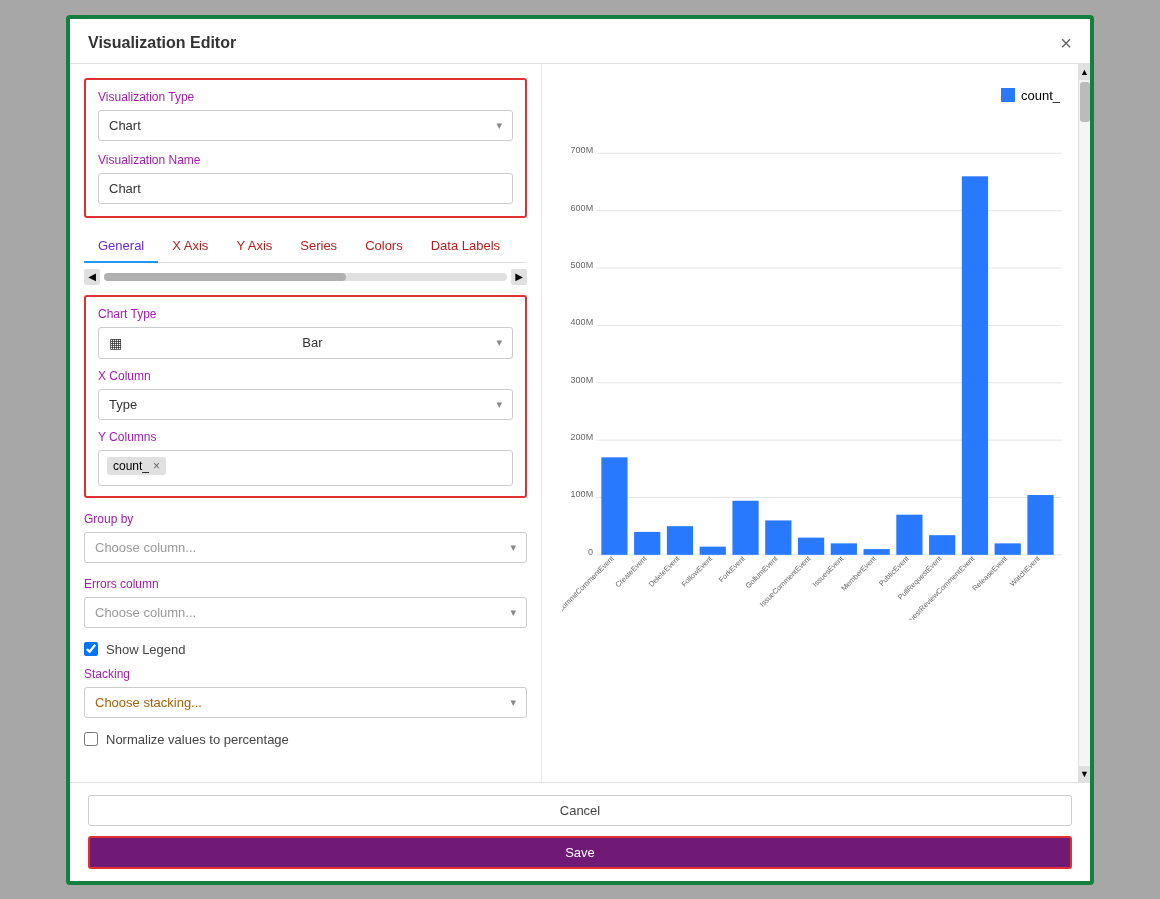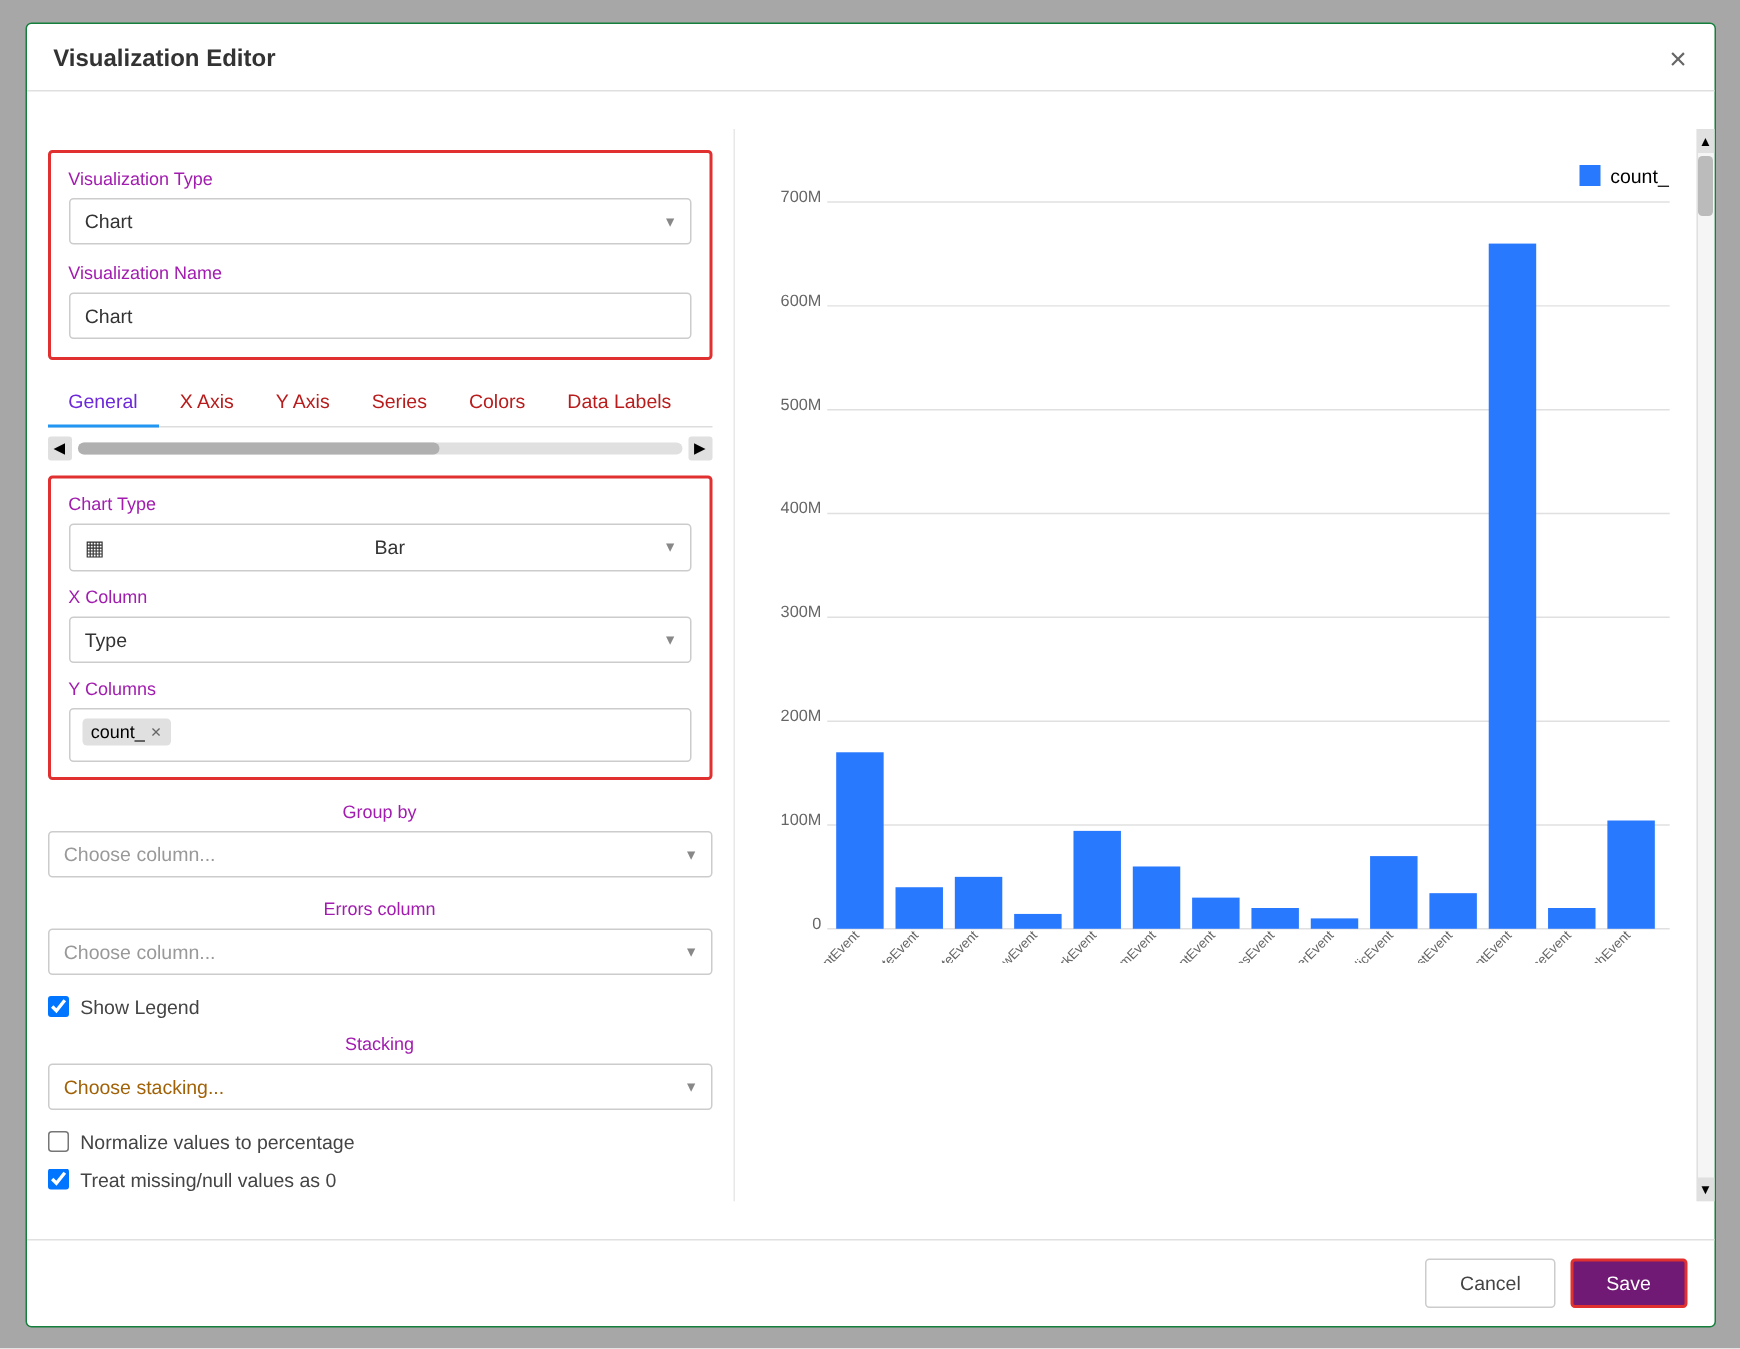--- a/index.html
+++ b/index.html
@@ -1,20 +1,20 @@
 <!DOCTYPE html>
 <html><head>
   <meta charset="utf-8">
   <style>
     * { box-sizing: border-box; margin: 0; padding: 0; }
     body { font-family: Arial, sans-serif; font-size: 13px; background: #f0f0f0; display: flex; justify-content: center; align-items: center; min-height: 100vh; }
     
     .modal-overlay { background: rgba(0,0,0,0.3); width: 1160px; height: 899px; display: flex; justify-content: center; align-items: center; }
     
-    .modal { background: #fff; width: 1127px; height: 870px; border: 1px solid #15803d; border-radius: 4px; display: flex; flex-direction: column; position: relative; gap: 25px; }
+    .modal { background: #fff; width: 1028px; height: 870px; border: 4px solid #15803d; border-radius: 4px; display: flex; flex-direction: column; position: relative; }
     
     .modal-header { display: flex; align-items: center; justify-content: space-between; padding: 14px 18px 10px 18px; border-bottom: 1px solid #e0e0e0; }
     .modal-title { font-size: 16px; font-weight: bold; color: #333; }
     .close-btn { cursor: pointer; font-size: 20px; color: #666; border: none; background: none; line-height: 1; }
     
     .modal-body { display: flex; flex: 1; overflow: hidden; }
     
     
     .left-panel { width: 472px; min-width: 472px; padding: 14px 14px 0 14px; overflow-y: auto; border-right: 1px solid #e8e8e8; }
     
@@ -36,35 +36,35 @@
     .scroll-track { flex: 1; height: 8px; background: #e0e0e0; border-radius: 4px; position: relative; }
     .scroll-thumb { width: 60%; height: 8px; background: #b0b0b0; border-radius: 4px; }
     
     .inner-section { border: 2px solid #e03030; border-radius: 3px; padding: 10px 12px; margin-top: 10px; }
     
     .tag { display: inline-flex; align-items: center; background: #e0e0e0; border-radius: 3px; padding: 2px 6px; font-size: 12px; gap: 4px; }
     .tag-remove { cursor: pointer; color: #666; font-size: 12px; }
     
     .y-columns-box { border: 1px solid #ccc; border-radius: 3px; padding: 6px 8px; min-height: 36px; background: #fff; }
     
-    .field-group { margin-bottom: 14px; text-align: center; }
+    .field-group { margin-bottom: 14px; }
     
     .checkbox-row { display: flex; align-items: center; gap: 8px; margin-bottom: 10px; font-size: 13px; color: #444; }
     .checkbox-row input[type="checkbox"] { width: 14px; height: 14px; }
     
     
     .right-panel { flex: 1; padding: 16px 20px 16px 20px; display: flex; flex-direction: column; position: relative; }
     
     .chart-container { flex: 1; position: relative; }
     
     .legend-box { position: absolute; top: 8px; right: 10px; display: flex; align-items: center; gap: 6px; font-size: 13px; }
     .legend-color { width: 14px; height: 14px; background: #2979FF; }
     
     
-    .modal-footer { display: flex; justify-content: flex-end; gap: 10px; padding: 12px 18px; border-top: 1px solid #e0e0e0; }
+    .modal-footer { display: flex; justify-content: flex-end; gap: 10px; padding: 12px 18px; border-top: 1px solid #e0e0e0; flex-direction: column; }
     .btn-cancel { padding: 7px 22px; border: 1px solid #ccc; background: #fff; border-radius: 3px; font-size: 13px; cursor: pointer; color: #444; }
     .btn-save { padding: 7px 22px; border: 2px solid #e03030; background: #701a75; border-radius: 3px; font-size: 13px; cursor: pointer; color: #fff; font-weight: 500; }
     
     
     .right-scroll { position: absolute; right: 0; top: 0; height: 100%; width: 12px; background: #f5f5f5; border-left: 1px solid #e0e0e0; display: flex; flex-direction: column; }
     .scroll-up-arrow, .scroll-down-arrow { width: 100%; height: 16px; background: #e0e0e0; display: flex; align-items: center; justify-content: center; font-size: 9px; cursor: pointer; }
     .scroll-track-v { flex: 1; position: relative; }
     .scroll-thumb-v { width: 10px; height: 40px; background: #bbb; border-radius: 3px; margin: 2px auto; }
   </style>
 </head>
@@ -162,24 +162,20 @@
             <span style="color:#a16207;">Choose stacking...</span>
             <span class="chevron">▾</span>
           </div>
         </div>
 
         <div class="checkbox-row">
           <input type="checkbox" style="">
           <span>Normalize values to percentage</span>
         </div>
 
-        <div class="checkbox-row">
-          <input type="checkbox" checked="" style="">
-          <span>Treat missing/null values as 0</span>
-        </div>
 
       </div>
 
       <div class="right-panel">
         <div class="chart-container">
           
           <div class="legend-box">
             <div class="legend-color"></div>
             <span>count_</span>
           </div>

